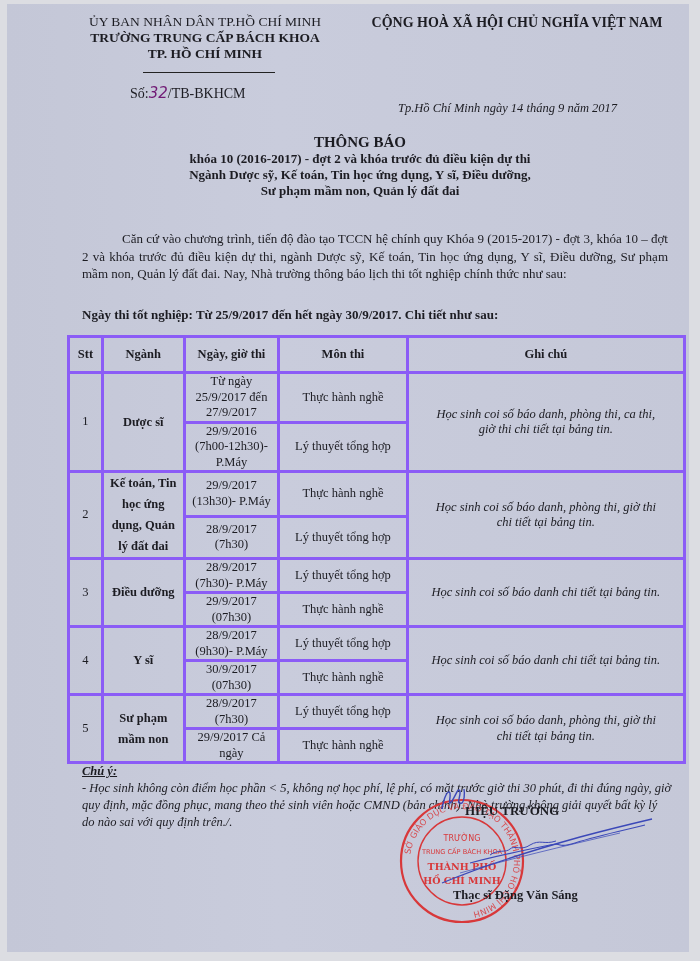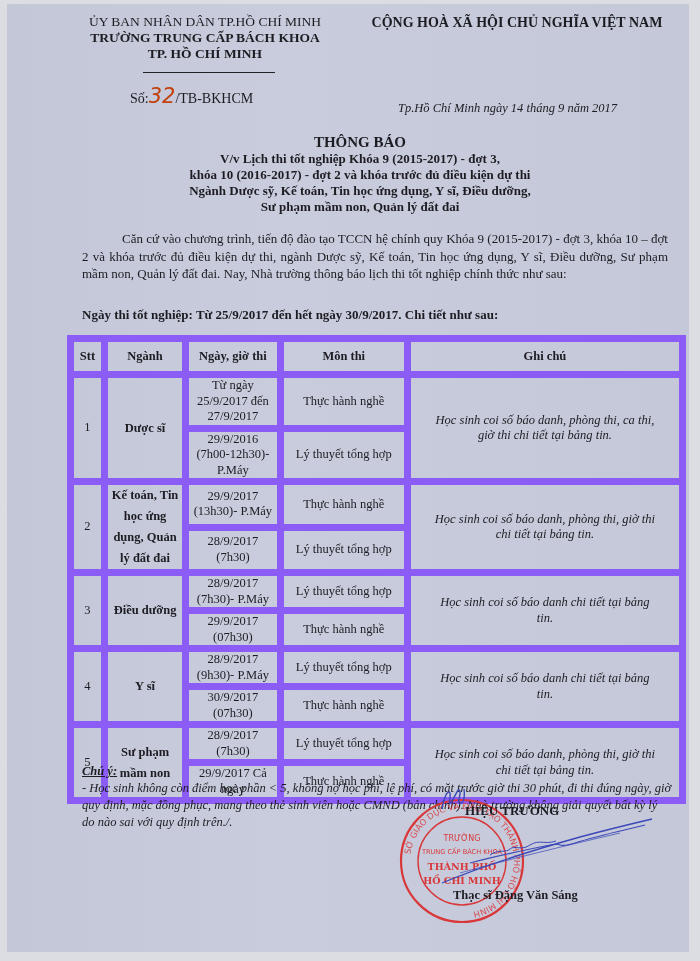--- a/index.html
+++ b/index.html
@@ -14,36 +14,36 @@
       position: absolute; left: 7px; top: 4px; width: 682px; height: 948px;
       background: #c6c9d9;
       background-image: linear-gradient(90deg, #c4c7d7 0%, #c9ccdc 40%, #c5c8d8 100%);
     }
     .abs { position: absolute; }
     .hdr-left { left: 60px; top: 14px; width: 290px; text-align: center; font-size: 13.5px; line-height: 16px; }
     .hdr-left .l1 { font-weight: normal; }
     .hdr-left .b { font-weight: bold; }
     .hdr-line { left: 143px; top: 72px; width: 132px; height: 1px; background: #222; }
     .so { left: 130px; top: 84px; font-size: 14px; }
-    .so .num { color: #c2410c; font-family: "DejaVu Sans", sans-serif; font-style: italic; font-size: 21px; }
+    .so .num { color: #701a75; font-family: "DejaVu Sans", sans-serif; font-style: italic; font-size: 15px; }
     .hdr-right { left: 352px; top: 14px; width: 330px; text-align: center; font-size: 14px; font-weight: bold; line-height: 17px; }
     .hdr-right .motto { text-decoration: underline; text-underline-offset: 3px; }
     .date { left: 398px; top: 101px; font-style: italic; font-size: 12.5px; }
     .title { left: 100px; top: 133px; width: 520px; text-align: center; font-weight: bold; }
     .title .t1 { font-size: 15px; line-height: 18px; }
     .title .sub { font-size: 13px; line-height: 16px; }
     .body-p { left: 82px; top: 230px; width: 586px; font-size: 13px; line-height: 17.5px; text-align: justify; }
     .body-p .indent { display: inline-block; width: 40px; }
     .exam-date { left: 82px; top: 307px; font-size: 13px; font-weight: bold; }
     table.sched {
       position: absolute; left: 67px; top: 335px; width: 619px;
       border-collapse: collapse; font-size: 12.5px; line-height: 15.5px;
     }
     table.sched td, table.sched th {
-      border: 7px solid #8b5cf6; text-align: center; vertical-align: middle; padding: 0 3px;
+      border: 3px solid #8b5cf6; text-align: center; vertical-align: middle; padding: 0 3px;
     }
     table.sched th { height: 36px; font-weight: bold; }
     table.sched .major { font-weight: bold; line-height: 21px; }
     table.sched .note { font-style: italic; padding: 0 20px; }
     .note-block { left: 82px; top: 731px; width: 590px; font-size: 12.5px; line-height: 17px; font-style: italic; margin-top: 32px; }
     .note-block .chuy { font-weight: bold; text-decoration: underline; }
     .sig-title { left: 465px; top: 803px; font-weight: bold; font-size: 13px; }
     .sig-name { left: 453px; top: 888px; font-weight: bold; font-size: 12.5px; }
     .stamp { left: 398px; top: 797px; width: 128px; height: 128px; }
     .signature { left: 440px; top: 815px; width: 215px; height: 70px; }
@@ -64,21 +64,20 @@
   <span>Số:</span><span class="num">32</span><span>/TB-BKHCM</span>
 </div>
 
 <div class="abs hdr-right">
   <div>CỘNG HOÀ XÃ HỘI CHỦ NGHĨA VIỆT NAM</div>
 </div>
 <div class="abs date">Tp.Hồ Chí Minh ngày 14 tháng 9 năm 2017</div>
 
 <div class="abs title">
   <div class="t1">THÔNG BÁO</div>
-  <div class="sub">V/v Lịch thi tốt nghiệp Khóa 9 (2015-2017) - đợt 3,</div>
   <div class="sub">khóa 10 (2016-2017) - đợt 2 và khóa trước đủ điều kiện dự thi</div>
   <div class="sub">Ngành Dược sỹ, Kế toán, Tin học ứng dụng, Y sĩ, Điều dưỡng,</div>
   <div class="sub">Sư phạm mầm non, Quản lý đất đai</div>
 </div>
 
 <div class="abs body-p">
   <span class="indent"></span><span>Căn cứ vào chương trình, tiến độ đào tạo TCCN hệ chính quy Khóa 9 (2015-2017) - đợt 3, khóa 10 – đợt 2 và khóa trước đủ điều kiện dự thi, ngành Dược sỹ, Kế toán, Tin học ứng dụng, Y sĩ, Điều dưỡng, Sư phạm mầm non, Quản lý đất đai. Nay, Nhà trường thông báo lịch thi tốt nghiệp chính thức như sau:</span>
 </div>
 <div class="abs exam-date">Ngày thi tốt nghiệp: Từ 25/9/2017 đến hết ngày 30/9/2017. Chi tiết như sau:</div>
 

